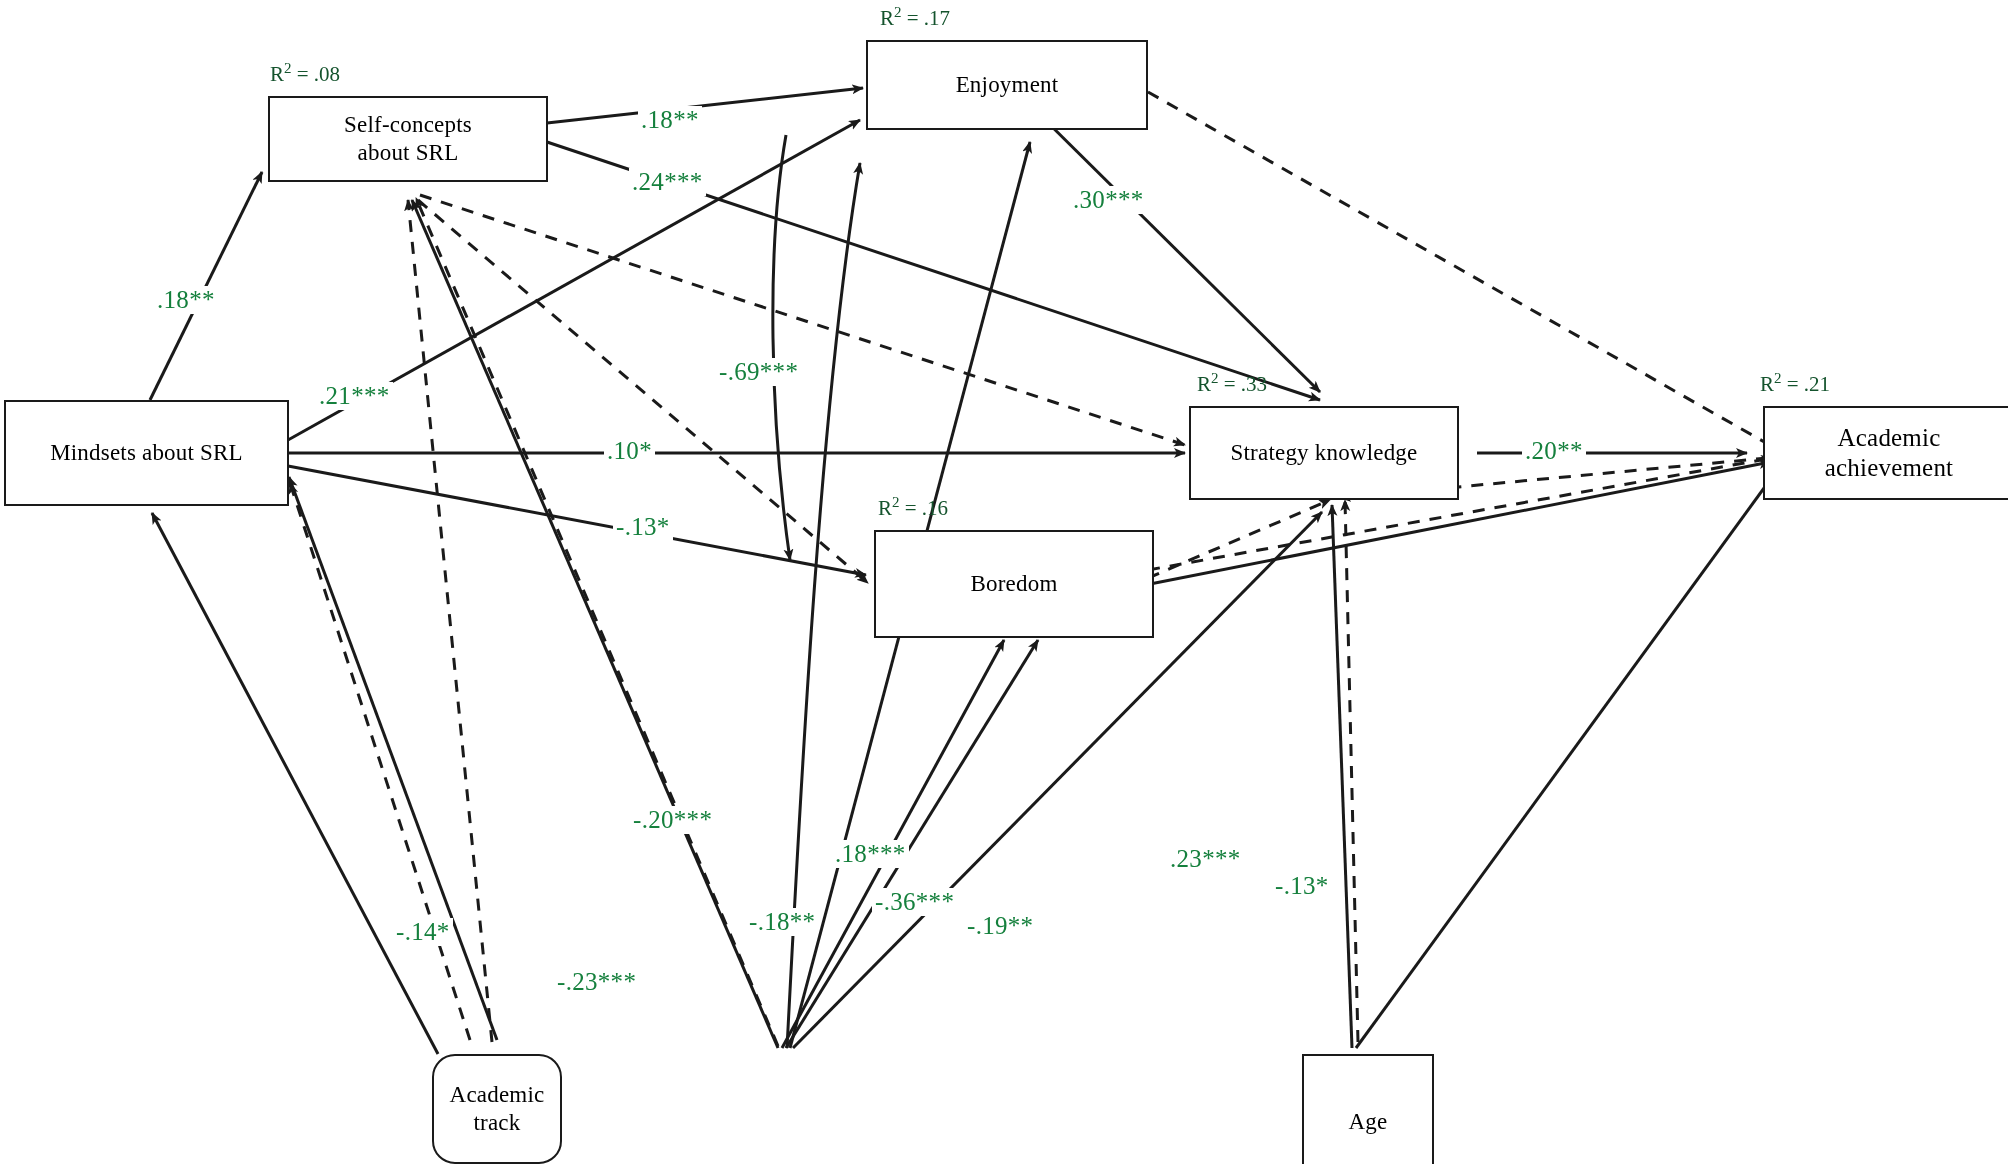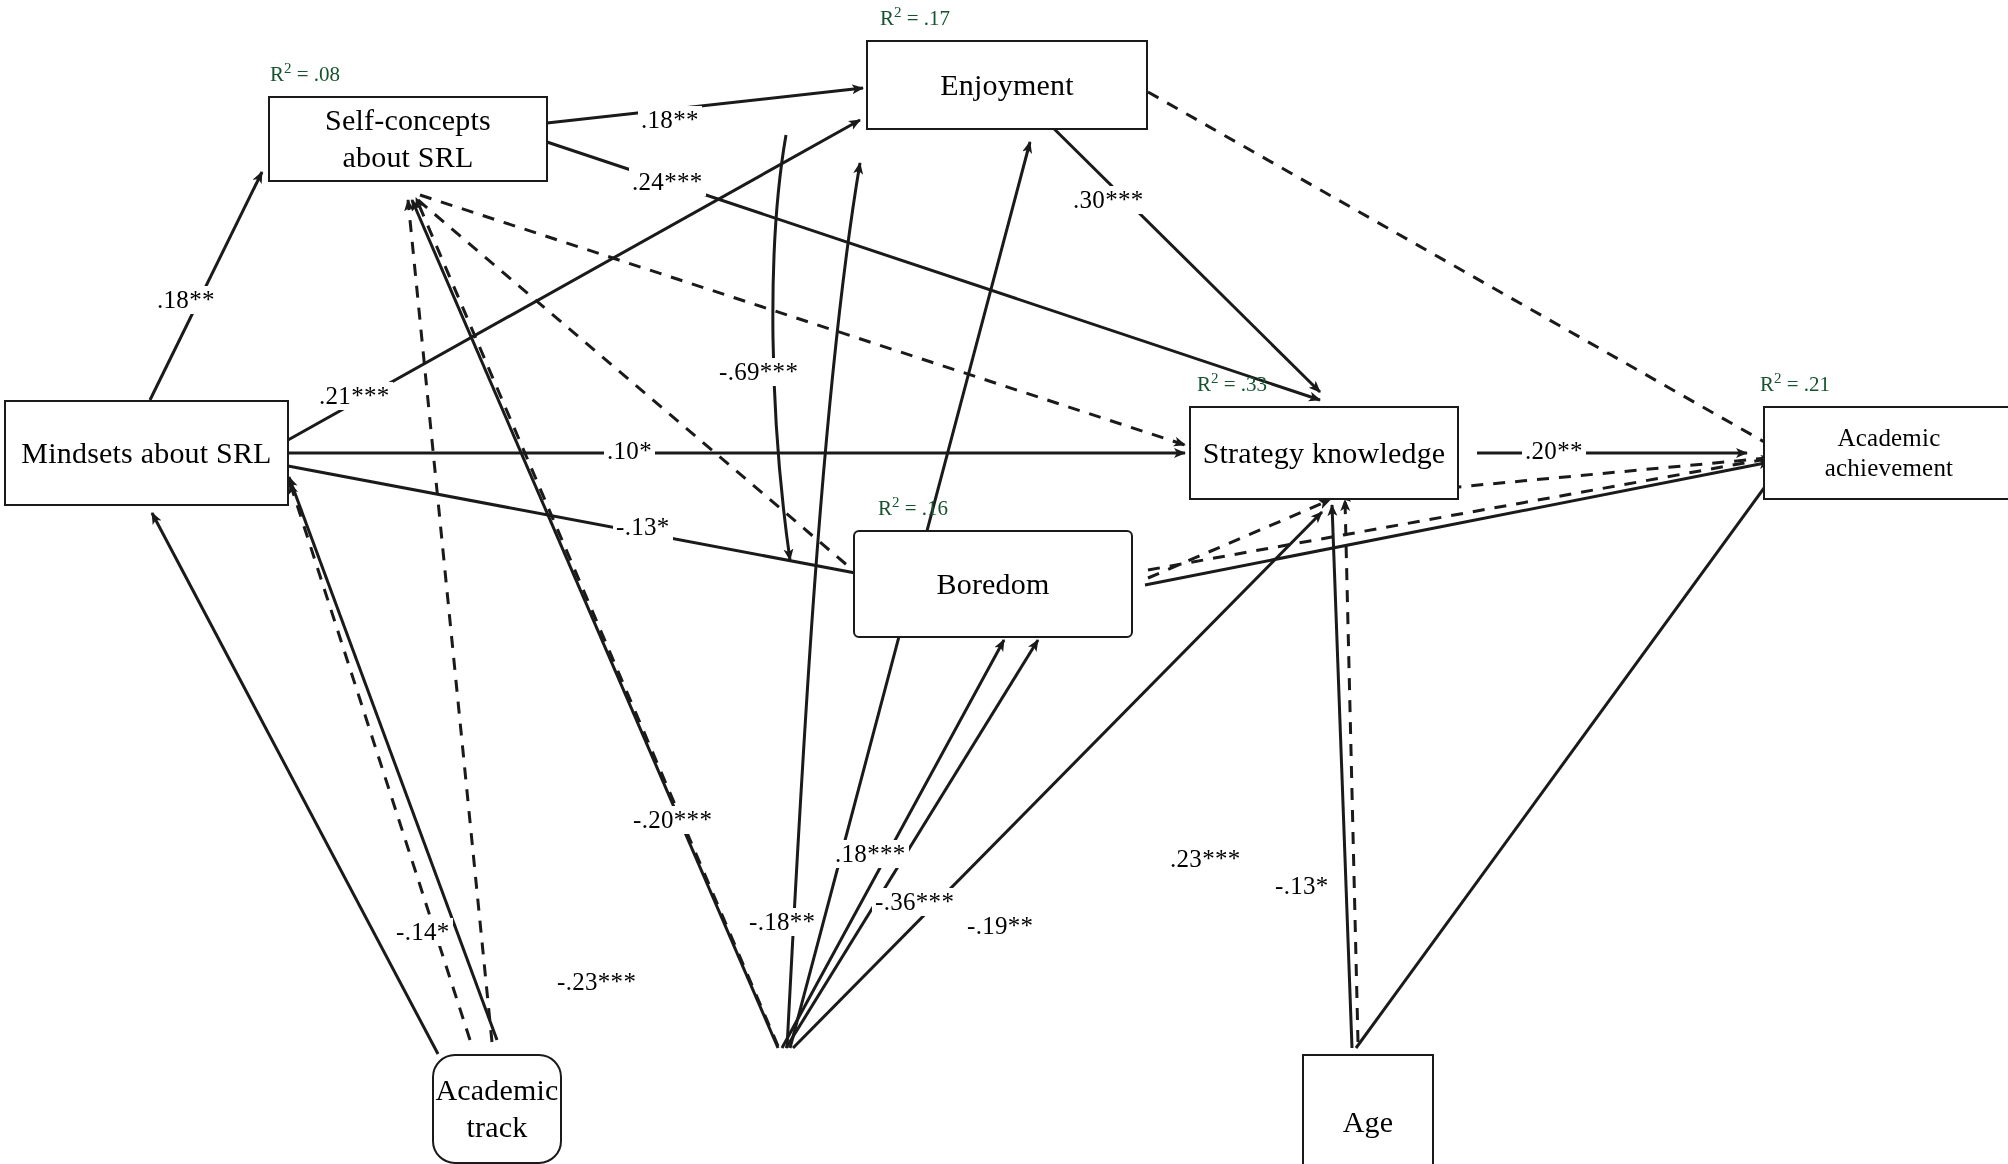--- a/index.html
+++ b/index.html
@@ -32,21 +32,21 @@
     background: #ffffff;
     display: flex;
     align-items: center;
     justify-content: center;
     text-align: center;
     line-height: 1.22;
     color: #000000;
     z-index: 3;
   }
   .node-label {
-    font-size: 30px;
+    font-size: 23px;
     letter-spacing: .2px;
     padding: 0 6px;
   }
   .node-label.small {
     font-size: 25px;
   }
   .r2 {
     position: absolute;
     font-size: 21px;
     color: #14532d;
@@ -54,21 +54,21 @@
     z-index: 4;
   }
   .r2 sup {
     font-size: 15px;
     vertical-align: super;
     line-height: 0;
   }
   .coef {
     position: absolute;
     font-size: 25px;
-    color: #000000;
+    color: #15803d;
     white-space: nowrap;
     background: #ffffff;
     padding: 0 3px;
     z-index: 5;
     letter-spacing: .3px;
   }
 </style>
 </head>
 <body>
 
@@ -173,21 +173,21 @@
     <span>R</span><sup>2</sup><span> = </span><span>.33</span>
   </div>
 
   <div class="node-box" id="box-achievement" style="left:1752px; top:406px; width:252px; height:94px;margin-left:11px;">
     <span class="node-label small">Academic achievement</span>
   </div>
   <div class="r2" id="r2-achievement" style="left:1760px; top:372px;">
     <span>R</span><sup>2</sup><span> = </span><span>.21</span>
   </div>
 
-  <div class="node-box" id="box-boredom" style="left:853px; top:530px; width:280px; height:108px;border-radius:6px;">
+  <div class="node-box" id="box-boredom" style="left:874px; top:530px; width:280px; height:108px;">
     <span class="node-label">Boredom</span>
   </div>
   <div class="r2" id="r2-boredom" style="left:878px; top:496px;">
     <span>R</span><sup>2</sup><span> = </span><span>.16</span>
   </div>
 
   <div class="node-box" id="box-academic-track" style="left:432px; top:1054px; width:130px; height:110px;border-radius:23px;">
     <span class="node-label"><span>Academic</span><br><span>track</span></span>
   </div>
 

